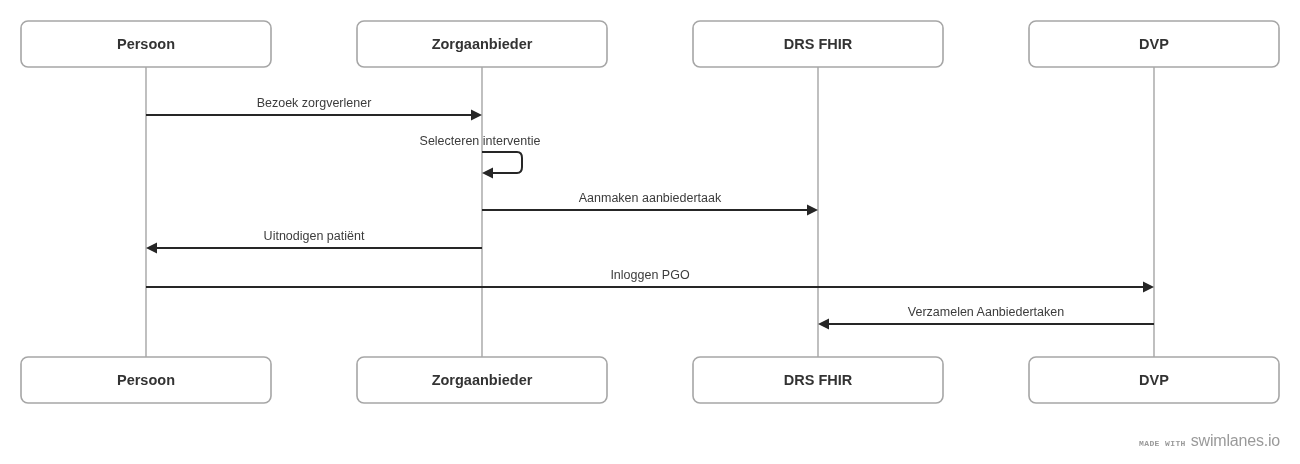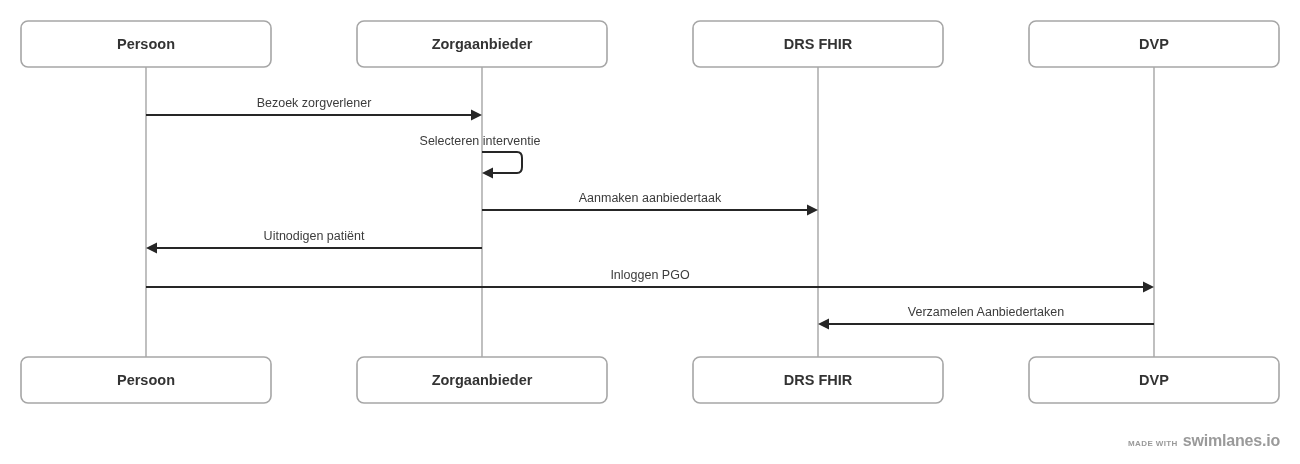--- a/index.html
+++ b/index.html
@@ -63,33 +63,32 @@
   .watermark {
     position: absolute;
     right: 20px;
     bottom: 14px;
     display: flex;
     align-items: baseline;
     gap: 5px;
     user-select: none;
   }
   .watermark-made {
-    font-family: Liberation Sans, sans-serif;
+    font-family: Liberation Mono, monospace;
     font-size: 8px;
     font-weight: bold;
     letter-spacing: 0.4px;
     color: #9a9a9a;
     text-transform: uppercase;
   }
   .watermark-brand {
     font-family: "Liberation Sans", sans-serif;
     font-size: 16px;
     color: #9a9a9a;
     letter-spacing: -0.2px;
-    font-weight: bold;
   }
 </style>
 </head>
 <body>
 
 <div id="diagram-root">
   <svg id="seq-svg" viewBox="0 0 1300 464" xmlns="http://www.w3.org/2000/svg">
     <g id="lifelines-layer">
         <line x1="146" y1="67" x2="146" y2="357" class="lifeline"></line>
         <line x1="482" y1="67" x2="482" y2="357" class="lifeline"></line>

